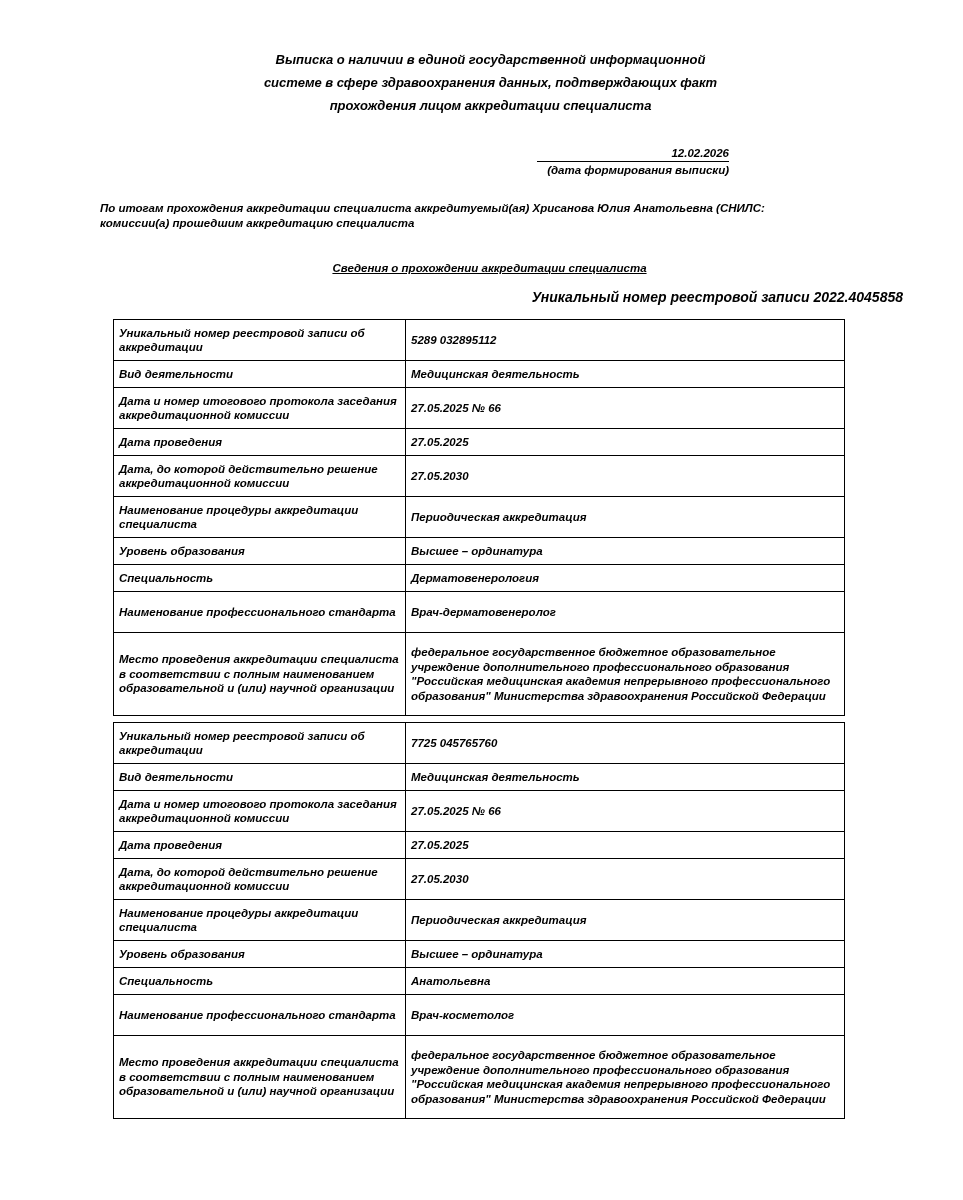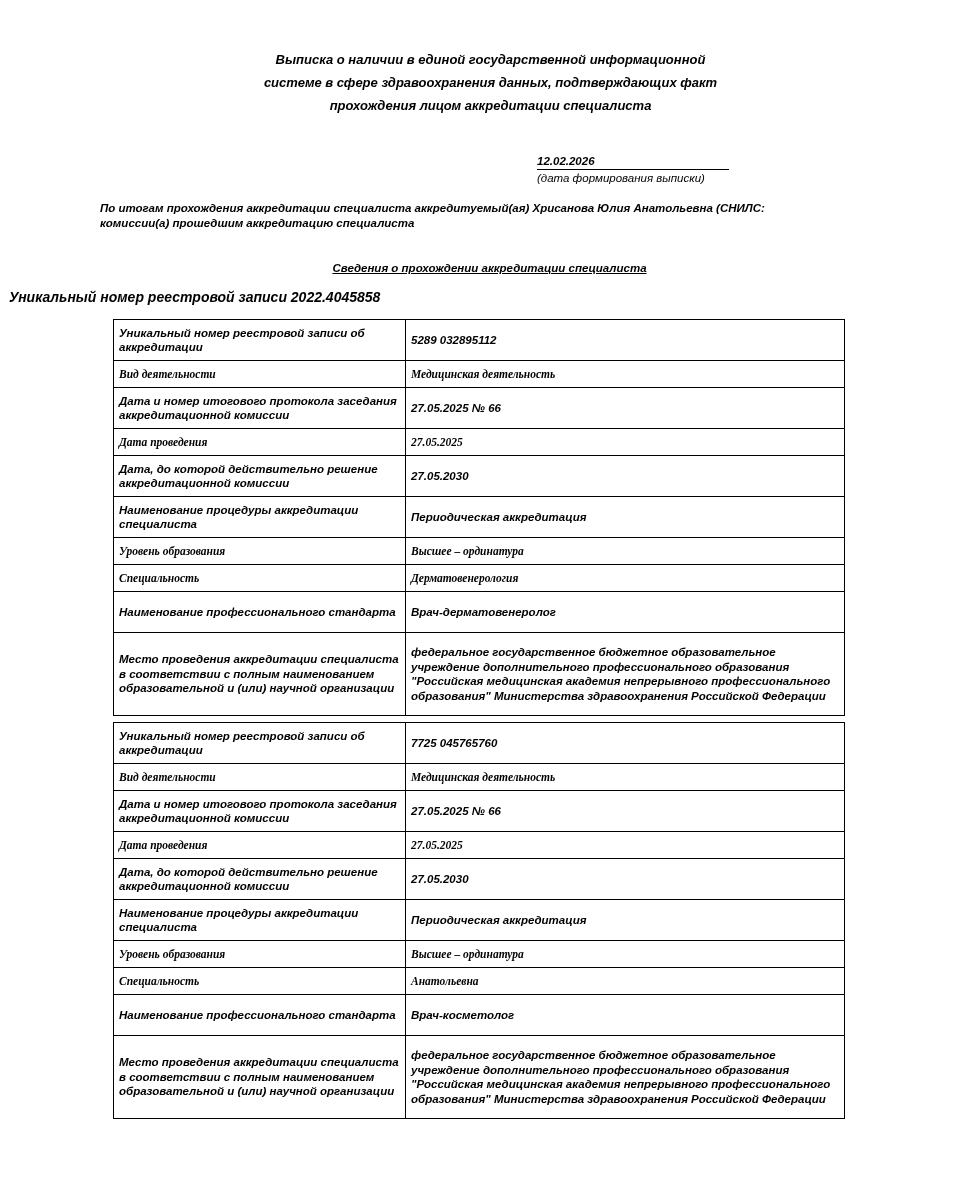--- a/index.html
+++ b/index.html
@@ -7,50 +7,50 @@
       width: 963px; height: 1200px; position: relative; overflow: hidden;
       font-family: "Liberation Sans", sans-serif; color: #000;
       font-style: italic;
     }
     .title {
       position: absolute; left: 0; top: 48px; width: 963px;
       text-align: center; font-weight: bold; font-size: 13px; line-height: 23px; margin-left: 9px;
     }
     .title div { white-space: nowrap; }
     .date-block {
-      position: absolute; left: 537px; top: 154px; width: 192px; text-align: left;
+      position: absolute; left: 537px; top: 146px; width: 192px; text-align: right;
     }
     .date-value {
       font-weight: bold; font-size: 11.5px; line-height: 14px;
       border-bottom: 1.3px solid #000; padding-bottom: 1px;
     }
-    .date-caption { font-weight: normal; font-size: 11.5px; line-height: 15px; padding-top: 1px; }
+    .date-caption { font-weight: bold; font-size: 11.5px; line-height: 15px; padding-top: 1px; }
     .intro {
       position: absolute; left: 100px; top: 201px; width: 760px;
       text-align: left; font-weight: bold; font-size: 11.5px; line-height: 15px;
     }
     .section-link {
       position: absolute; left: 8px; top: 262px; width: 963px; text-align: center;
       font-weight: bold; font-size: 11.5px; text-decoration: underline;
     }
     .registry-heading {
-      position: absolute; left: 0; top: 289px; width: 903px; text-align: left;
-      font-weight: bold; font-size: 14px; padding-left: 9px;
+      position: absolute; left: 0; top: 289px; width: 903px; text-align: right;
+      font-weight: bold; font-size: 14px;
     }
     table.acc {
       position: absolute; left: 113px; width: 732px;
       border-collapse: collapse; font-weight: bold; font-size: 11.5px;
     }
     table.acc td {
       border: 1.3px solid #000; padding: 2px 5px; vertical-align: middle; line-height: 14.5px;
     }
     table.acc td.lbl { width: 281px; margin-top: 28px; }
     #table-1 { top: 319px; }
     #table-2 { top: 722px; }
-    .h26 td { height: 22px; font-family: Liberation Serif, serif; }
+    .h26 td { height: 22px; }
     .h40 td { height: 36px; }
     .h84 td { height: 78px; }
   </style>
 </head>
 <body>
 
 <div class="title">
   <div>Выписка о наличии в единой государственной информационной</div>
   <div>системе в сфере здравоохранения данных, подтверждающих факт</div>
   <div>прохождения лицом аккредитации специалиста</div>

